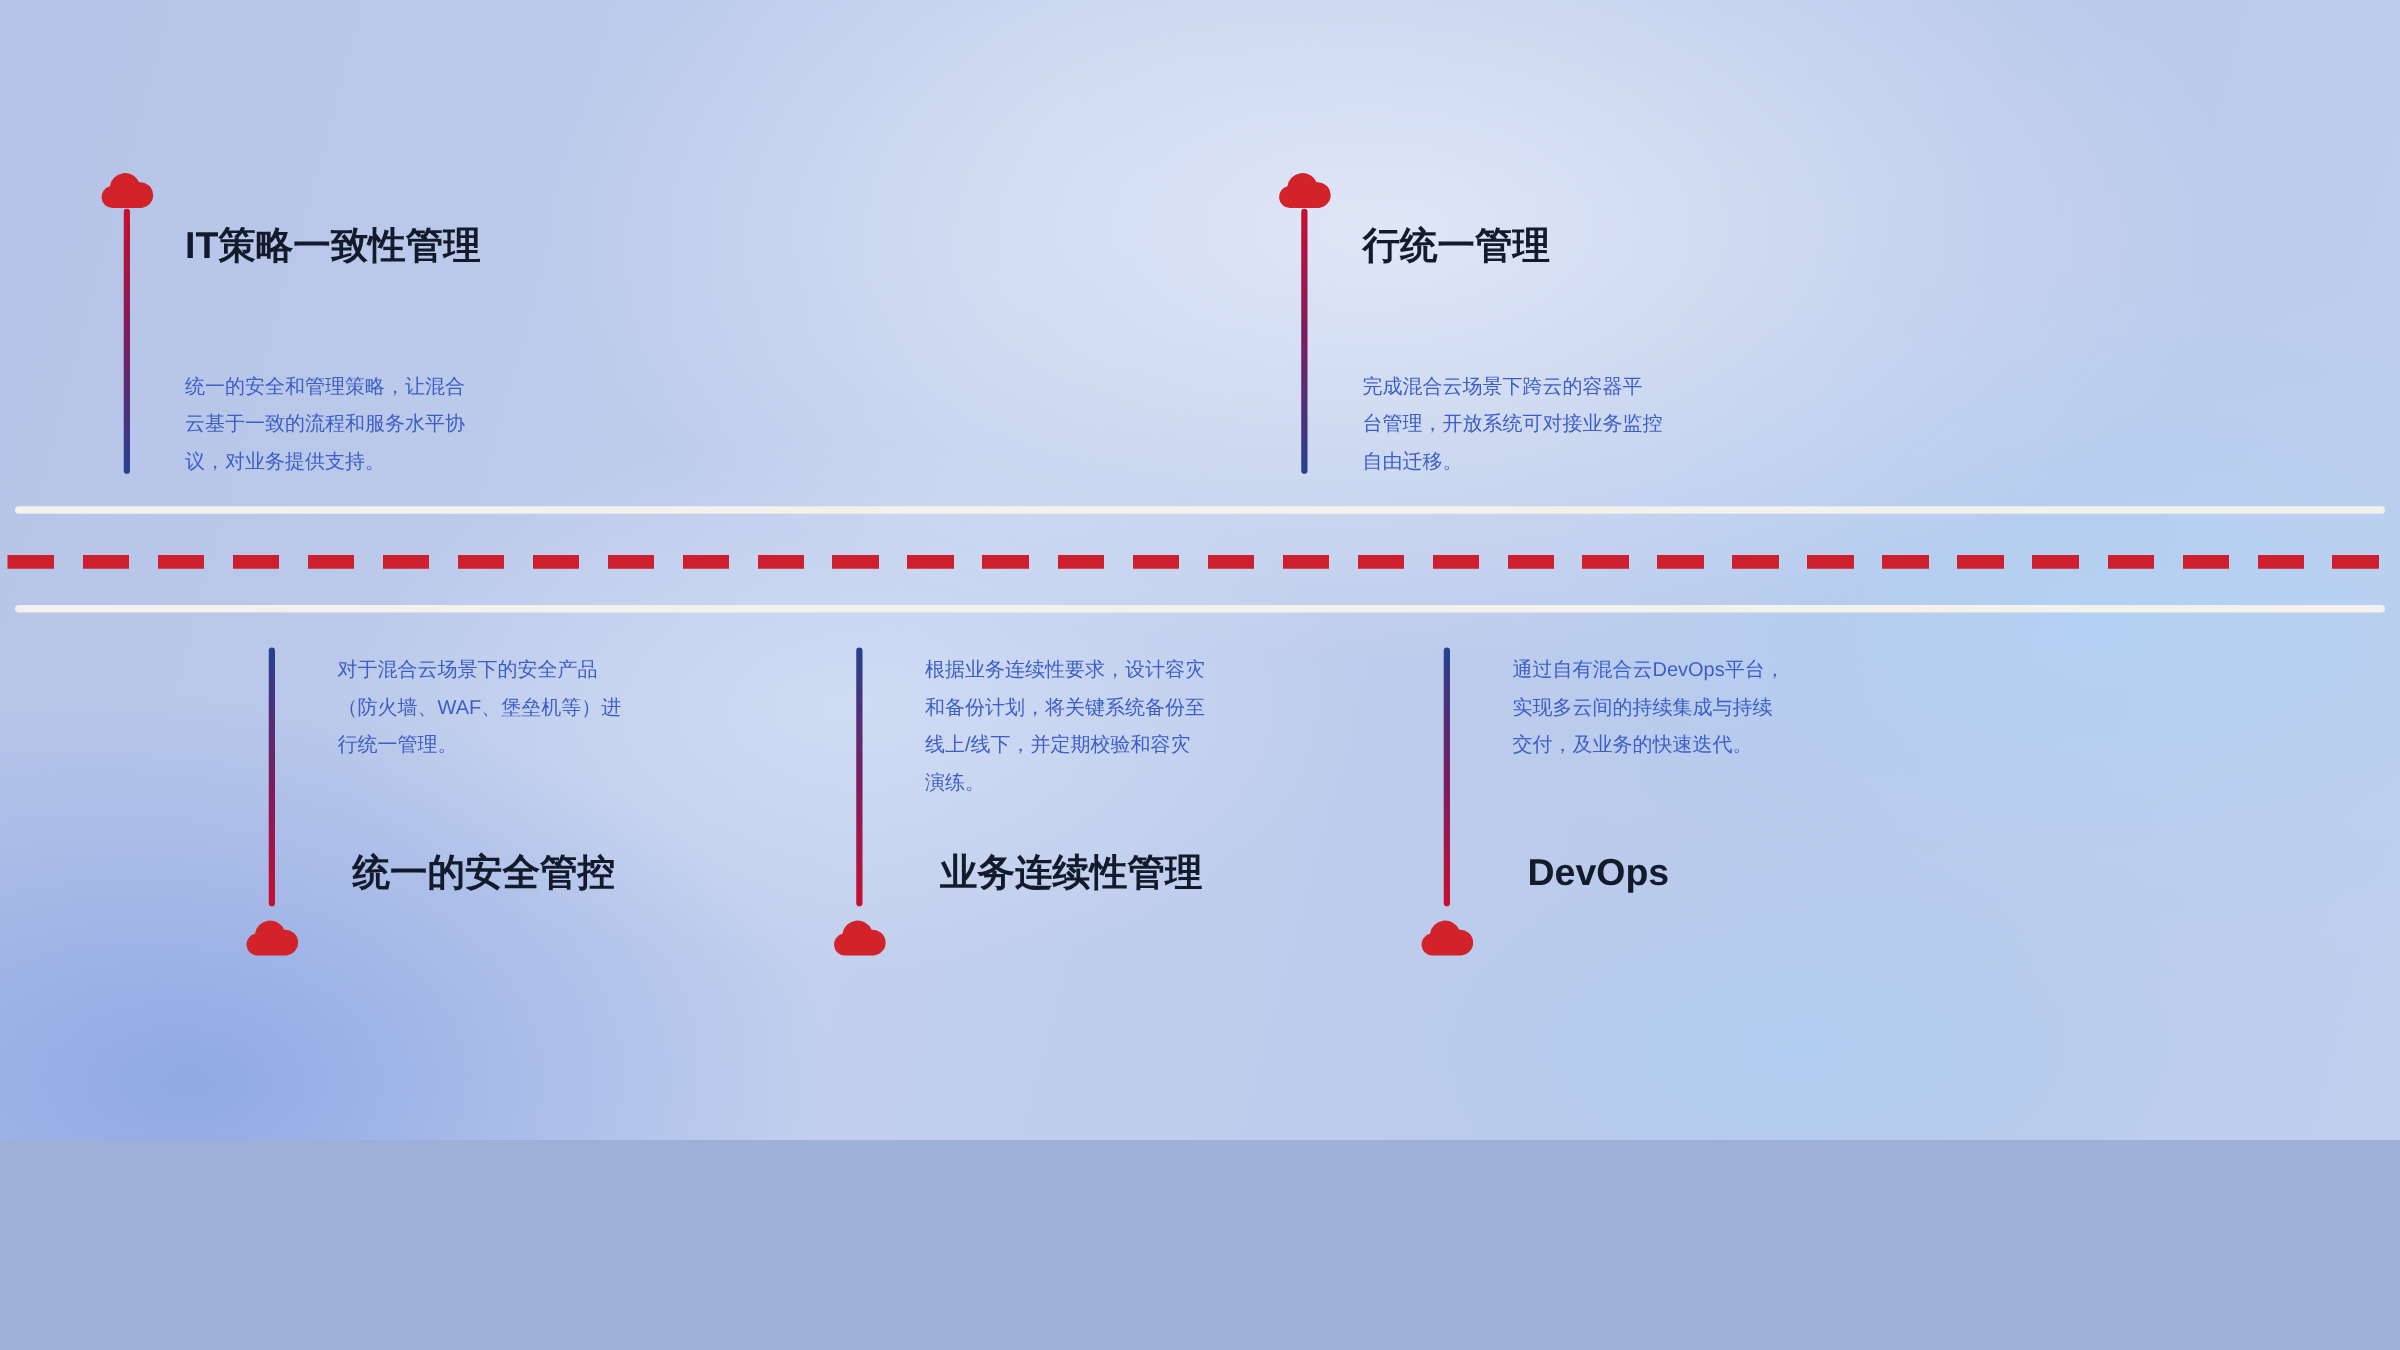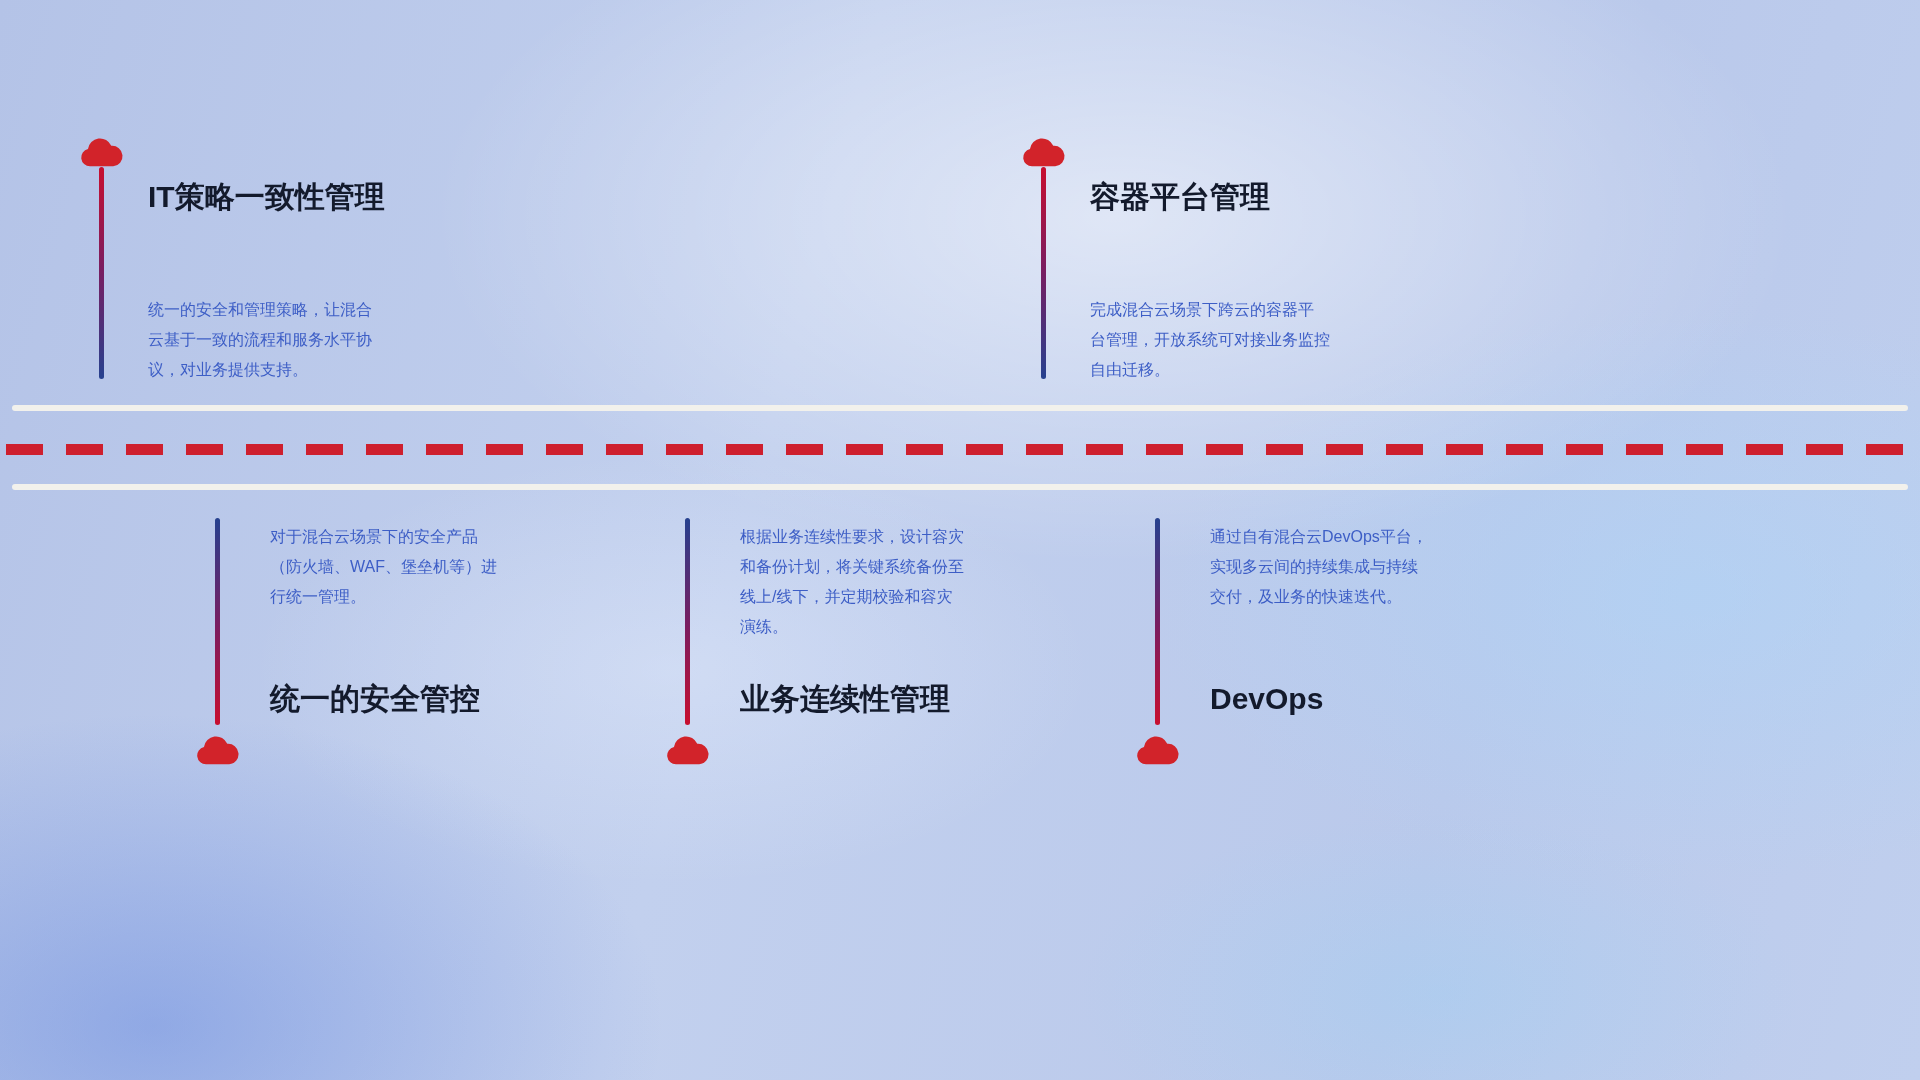--- a/index.html
+++ b/index.html
@@ -1,19 +1,19 @@
 <!DOCTYPE html>
 <html><head>
 <meta charset="utf-8">
 <style>
   html, body { margin: 0; padding: 0; background: #9fb0d8; }
   .canvas {
     position: relative;
     width: 1920px;
-    height: 1080px;
+    height: 912px;
     overflow: hidden;
     font-family: "Liberation Sans", sans-serif;
     background:
       radial-gradient(1100px 560px at 58% 20%, rgba(255,255,255,0.50), rgba(255,255,255,0) 62%),
       radial-gradient(900px 480px at 88% 55%, rgba(170,215,250,0.45), rgba(170,215,250,0) 60%),
       radial-gradient(850px 520px at 8% 95%, rgba(80,120,220,0.40), rgba(80,120,220,0) 60%),
       radial-gradient(700px 360px at 35% 62%, rgba(235,242,255,0.35), rgba(235,242,255,0) 60%),
       radial-gradient(600px 300px at 75% 92%, rgba(150,210,245,0.30), rgba(150,210,245,0) 60%),
       linear-gradient(105deg, #b4c3e7 0%, #c2d0ee 40%, #bac9eb 75%, #c0cfee 100%);
   }
@@ -81,21 +81,21 @@
 
   
   .feature.top { top: 137px; }
   .feature.top .content { margin-left: 24px; padding-top: 42px; width: 400px; }
   .feature.top .feature-desc { margin-top: 80px; }
 
   
   .feature.bottom { top: 518px; gap: 12px; }
   .feature.bottom .content { margin-left: 18px; width: 410px; position: relative; }
   .feature.bottom .feature-desc { margin-top: 4px; }
-  .feature.bottom .feature-title { position: absolute; top: 163px; left: 0; }
+  .feature.bottom .feature-title { position: absolute; top: 163px; left: 12px; }
 
   .feature.top.pos-0 { left: 78px; }
   .feature.top.pos-1 { left: 550px; }
   .feature.top.pos-2 { left: 1020px; }
   .feature.bottom.pos-0 { left: 194px; }
   .feature.bottom.pos-1 { left: 664px; }
   .feature.bottom.pos-2 { left: 1134px; }
 </style>
 </head>
 <body>
@@ -119,21 +119,21 @@
 
 
   <div class="feature top pos-2">
     <div class="pin">
       <svg class="cloud" viewBox="0 0 60 42" xmlns="http://www.w3.org/2000/svg">
         <path fill="#d2232a" d="M15.5 38.5a11.5 11.5 0 0 1-2.6-22.7 16 16 0 0 1 30.6-4.2A11.8 11.8 0 0 1 46 38.5H15.5Z"></path>
       </svg>
       <div class="connector down"></div>
     </div>
     <div class="content">
-      <h2 class="feature-title">容器平台管理</h2>
+      <h2 class="feature-title">行统一管理</h2>
       <p class="feature-desc">完成混合云场景下跨云的容器平
 台管理，开放系统可对接业务监控
 自由迁移。</p>
     </div>
   </div>
 
   <div class="divider-line first"></div>
   <div class="divider-dash"></div>
   <div class="divider-line second"></div>
 

